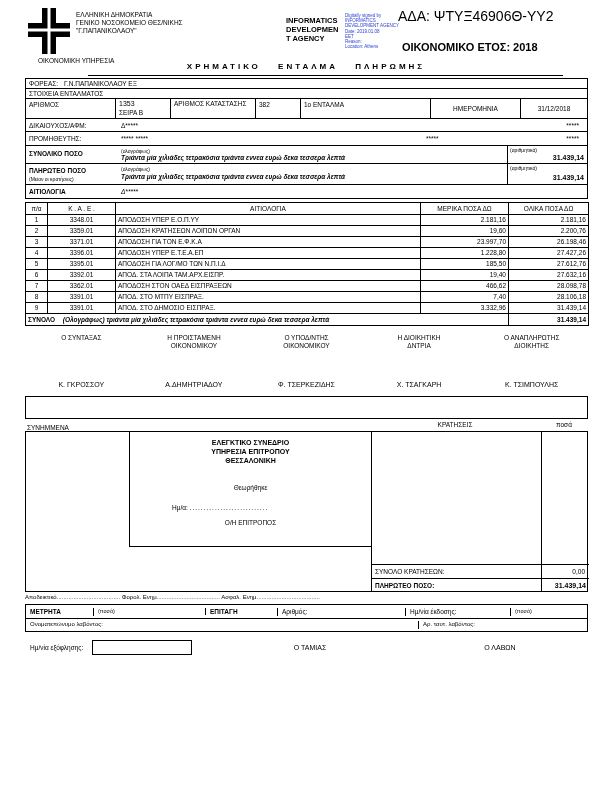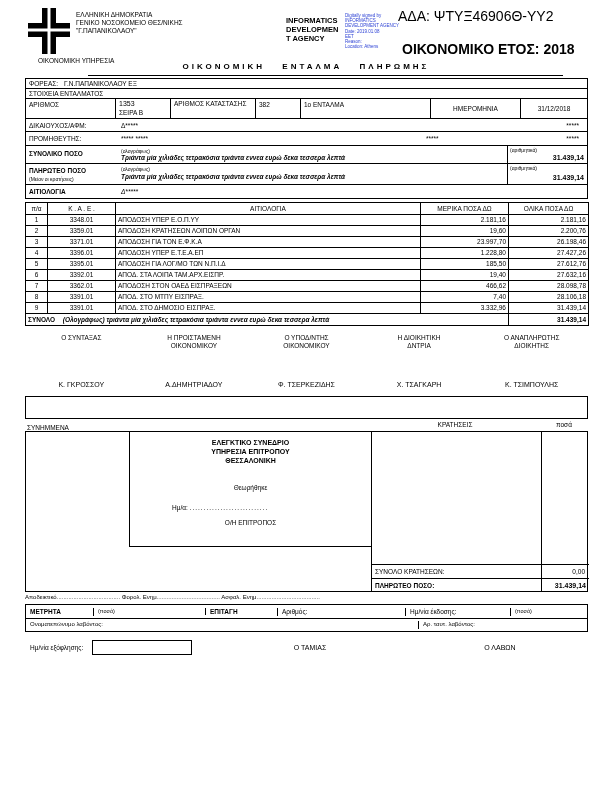--- a/index.html
+++ b/index.html
@@ -59,23 +59,23 @@
     <div>Digitally signed by</div>
     <div>INFORMATICS</div>
     <div>DEVELOPMENT AGENCY</div>
     <div>Date: 2019.01.08</div>
     <div>EET</div>
     <div>Reason:</div>
     <div>Location: Athens</div>
   </div>
 
   <div class="abs" style="left:398px;top:8px;font-size:14px;">ΑΔΑ: ΨΤΥΞ46906Θ-ΥΥ2</div>
-  <div class="abs b" style="left:402px;top:41px;font-size:14px;">ΟΙΚΟΝΟΜΙΚΟ ΕΤΟΣ:  2018</div>
-
-  <div class="abs f8 b ctr" style="left:0;top:62px;width:612px;letter-spacing:3px;word-spacing:12px;">ΟΙΚΟΝΟΜΙΚΗ ΕΝΤΑΛΜΑ ΠΛΗΡΩΜΗΣ</div>
+  <div class="abs b" style="left:402px;top:41px;font-size:11px;">ΟΙΚΟΝΟΜΙΚΟ ΕΤΟΣ:  2018</div>
+
+  <div class="abs f8 b ctr" style="left:0;top:62px;width:612px;letter-spacing:3px;word-spacing:12px;">ΧΡΗΜΑΤΙΚΟ ΕΝΤΑΛΜΑ ΠΛΗΡΩΜΗΣ</div>
   <div class="abs" style="left:88px;top:75px;width:475px;border-top:1px solid #000;"></div>
 
   <div class="abs brd flex f65" style="left:25px;top:78px;width:563px;height:11px;align-items:center;">
     <span style="padding-left:3px;">ΦΟΡΕΑΣ:</span>
     <span style="padding-left:6px;">Γ.Ν.ΠΑΠΑΝΙΚΟΛΑΟΥ ΕΞ</span>
   </div>
 
   <div class="abs brd flex f65" style="left:25px;top:88px;width:563px;height:11px;align-items:center;">
     <span style="padding-left:3px;">ΣΤΟΙΧΕΙΑ ΕΝΤΑΛΜΑΤΟΣ</span>
   </div>

